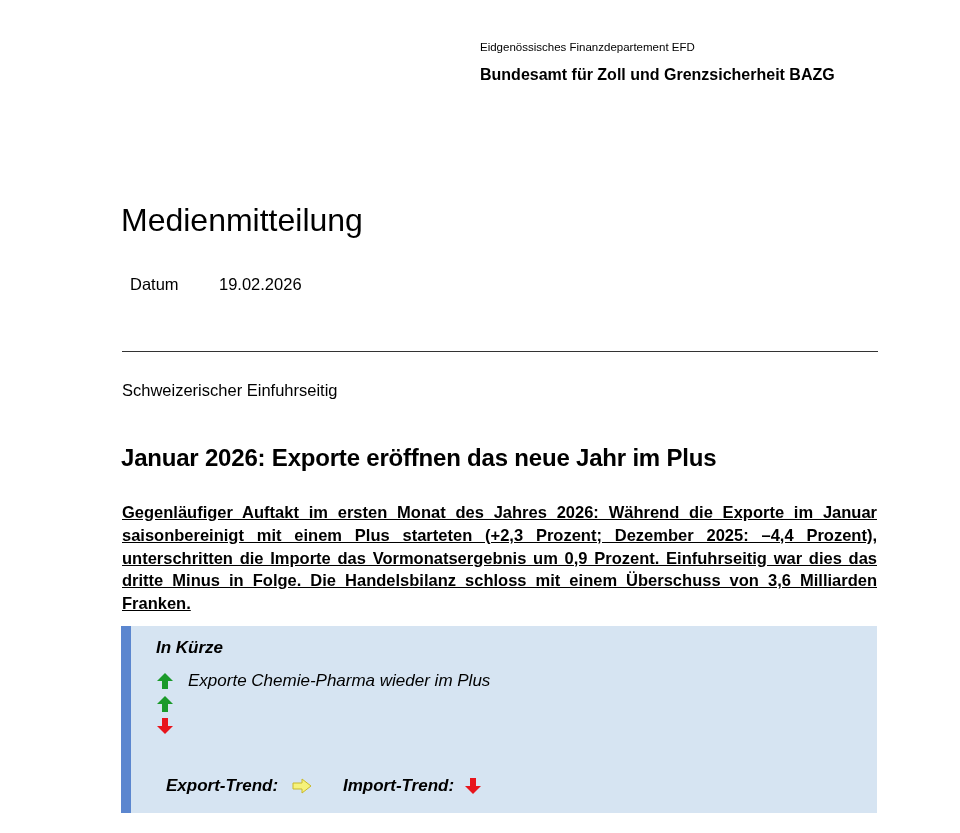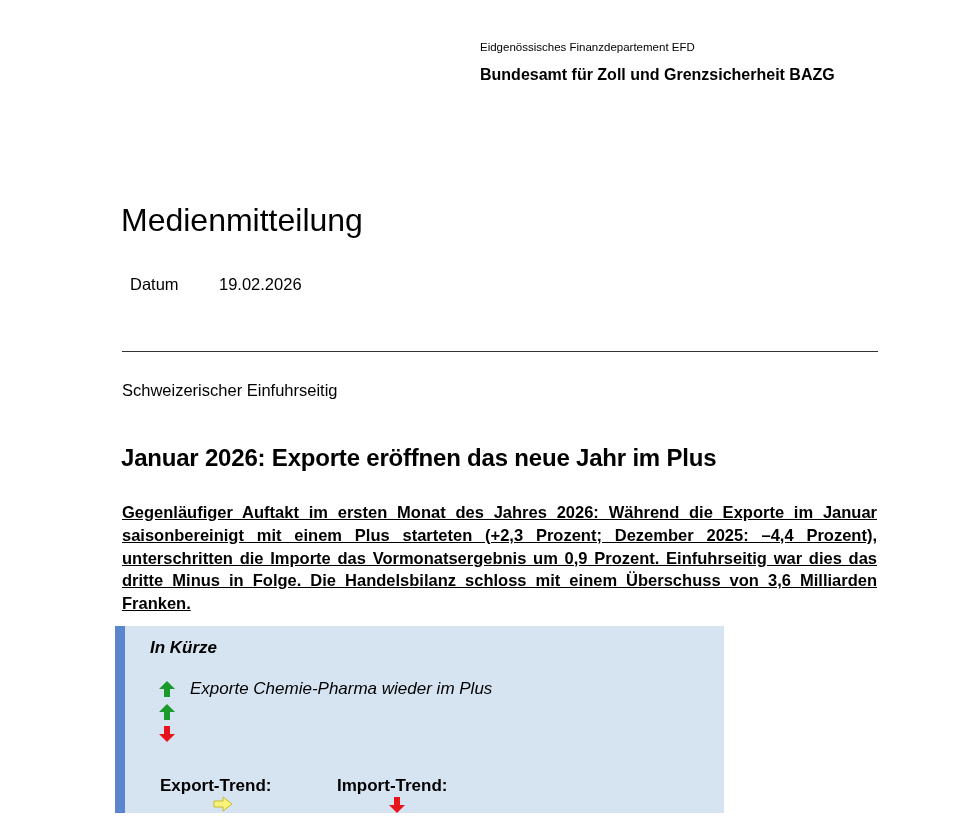--- a/index.html
+++ b/index.html
@@ -10,27 +10,27 @@
   .office { left: 480px; top: 66px; font-size: 16px; font-weight: bold; }
   .title { left: 121px; top: 202px; font-size: 32px; }
   .date-label { left: 122px; top: 275px; font-size: 16.5px; margin-left: 8px; }
   .date-value { left: 219px; top: 275px; font-size: 16.5px; }
   .rule { left: 122px; top: 351px; width: 756px; height: 1px; background: #333; }
   .section { left: 122px; top: 381px; font-size: 16.5px; }
   .headline { left: 121px; top: 444px; font-size: 24px; font-weight: bold;
               letter-spacing: -0.2px; white-space: nowrap; }
   .lead { left: 122px; top: 501px; width: 755px; font-size: 16.5px; font-weight: bold;
           line-height: 22.8px; text-align: justify; text-decoration: underline; }
-  .box { left: 115px; top: 626px; width: 609px; height: 187px; background: #d6e4f2; }
+  .box { left: 121px; top: 626px; width: 756px; height: 187px; background: #d6e4f2; }
   .box-bar { position: absolute; left: 0; top: 0; width: 10px; height: 100%; background: #5b86cf; }
   .box-title { position: absolute; left: 35px; top: 12px; font-size: 17px; font-weight: bold; font-style: italic; }
-  .bullets { position: absolute; left: 34px; top: 44px; list-style: none; margin: 8px; padding: 0; }
+  .bullets { position: absolute; left: 34px; top: 44px; list-style: none; margin: 0; padding: 0; }
   .bullets li { display: flex; align-items: center; height: 22.6px; font-size: 17px; font-style: italic; }
   .bullets li .ico { width: 20px; height: 20px; margin-right: 13px; display: inline-flex; align-items: center; justify-content: center; }
-  .trend { position: absolute; top: 150px; font-size: 17px; font-weight: bold; display: flex; align-items: center; flex-direction: column; }
+  .trend { position: absolute; top: 150px; font-size: 17px; font-weight: bold; font-style: italic; display: flex; align-items: center; }
   .trend .ico { margin-left: 14px; display: inline-flex; }
 </style>
 </head>
 <body>
 
 <div class="abs dept">Eidgenössisches Finanzdepartement EFD</div>
 <div class="abs office">Bundesamt für Zoll und Grenzsicherheit BAZG</div>
 
 <div class="abs title">Medienmitteilung</div>
 <div class="abs date-label">Datum</div>

